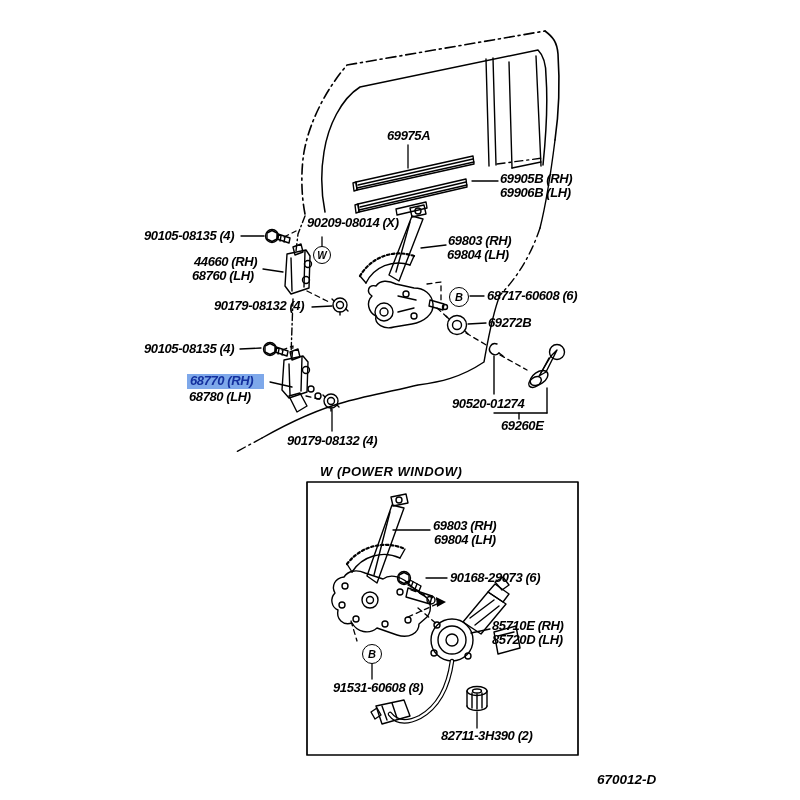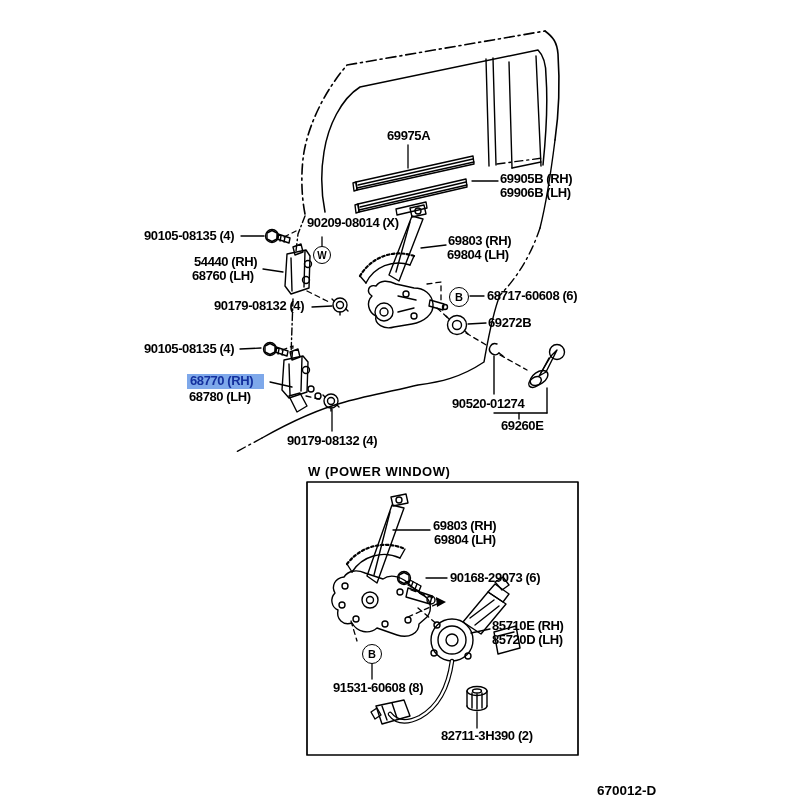--- a/index.html
+++ b/index.html
@@ -1,26 +1,26 @@
 <!DOCTYPE html>
 <html style="--highlight-bg: #7EA8EA; --highlight-text: #14309E; --line: #000000;"><head>
 <meta charset="utf-8">
 <style>
   html,body{margin:0;padding:0;background:#ffffff;}
   .stage{position:relative;width:700px;height:800px;background:#fff;overflow:hidden;
-         font-family:"Liberation Sans","DejaVu Sans",sans-serif;}
+         font-family:"Liberation Sans","DejaVu Sans",sans-serif;font-style:italic;}
   svg.art{position:absolute;left:0;top:0;}
   .lbl{position:absolute;font-size:13px;font-weight:bold;letter-spacing:-0.4px;
        color:#000;white-space:nowrap;line-height:14px;}
   .lbl.hl{background:var(--highlight-bg);color:var(--highlight-text);padding:0 11px 1px 3px;}
   .marker{position:absolute;border:1.6px solid #000;border-radius:50%;
           display:flex;align-items:center;justify-content:center;
           font-size:10px;font-weight:bold;color:#000;background:#fff;box-sizing:border-box;}
-  .figcode{position:absolute;font-size:13.5px;font-weight:bold;letter-spacing:0;color:#000;margin-top:11px;}
-  .pwtitle{position:absolute;font-size:13px;font-weight:bold;letter-spacing:0.5px;color:#000;white-space:nowrap;}
+  .figcode{position:absolute;font-size:13.5px;font-weight:bold;letter-spacing:0;color:#000;}
+  .pwtitle{position:absolute;font-size:13px;font-weight:bold;letter-spacing:0.5px;color:#000;white-space:nowrap;margin-left:12px;}
 </style>
 </head>
 <body>
 
 <div class="stage">
 
   <svg class="art" width="800" height="800" viewBox="0 0 800 800" fill="none" stroke="#000" stroke-width="1.4" stroke-linecap="round" stroke-linejoin="round">
 
     <g>
       <path d="M 305,214 C 301,194 301,170 304,152 C 309,124 324,92 347,65 L 545,31" stroke-dasharray="10 4 2 4" stroke-width="1.6"></path>
@@ -247,21 +247,21 @@
       <path d="M 418,608 L 438,625"></path>
     </g>
     <polygon points="446,602 436,597 437,607" fill="#000" stroke="none"></polygon>
   </svg>
 
   <div class="lbl" style="left:387px;top:129px">69975A</div>
   <div class="lbl" style="left:500px;top:172px">69905B (RH)</div>
   <div class="lbl" style="left:500px;top:186px">69906B (LH)</div>
   <div class="lbl" style="left:144px;top:229px">90105-08135 (4)</div>
   <div class="lbl" style="left:307px;top:216px">90209-08014 (X)</div>
-  <div class="lbl" style="left:194px;top:255px">54440 (RH)</div>
+  <div class="lbl" style="left:194px;top:255px">44660 (RH)</div>
   <div class="lbl" style="left:192px;top:269px">68760 (LH)</div>
   <div class="lbl" style="left:214px;top:299px">90179-08132 (4)</div>
   <div class="lbl" style="left:448px;top:234px">69803 (RH)</div>
   <div class="lbl" style="left:447px;top:248px">69804 (LH)</div>
   <div class="lbl" style="left:487px;top:289px">68717-60608 (6)</div>
   <div class="lbl" style="left:488px;top:316px">69272B</div>
   <div class="lbl" style="left:144px;top:342px">90105-08135 (4)</div>
   <div class="lbl hl" style="left:187px;top:374px">68770 (RH)</div>
   <div class="lbl" style="left:189px;top:390px">68780 (LH)</div>
   <div class="lbl" style="left:287px;top:434px">90179-08132 (4)</div>

